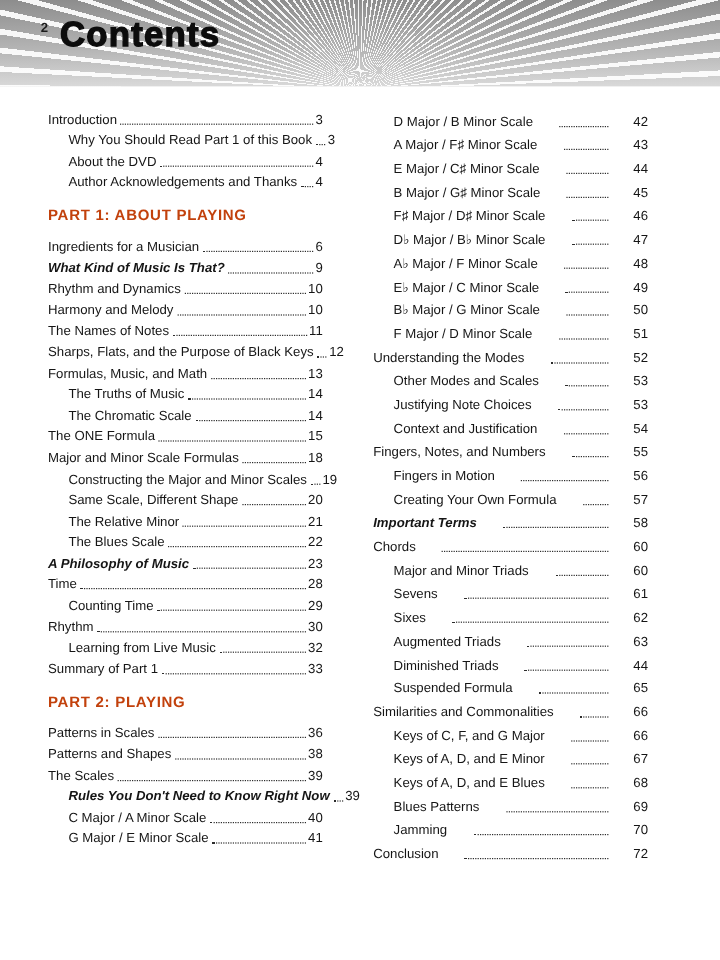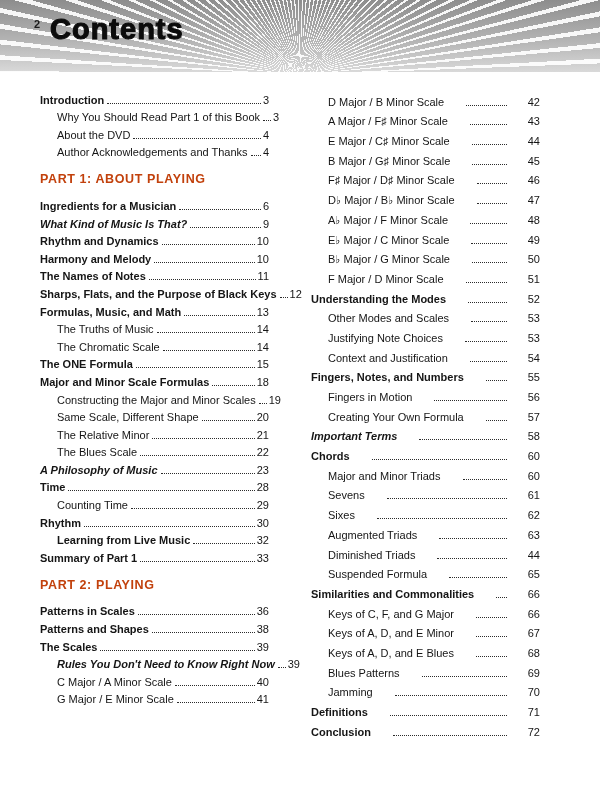--- a/index.html
+++ b/index.html
@@ -47,21 +47,21 @@
 
   .row{
     display:flex;align-items:flex-end;
     font-size:11px;color:#151515;line-height:12px;
     white-space:nowrap;
   }
   #col-left .row{height:17.6px;}
   #col-right .row{height:19.7px;gap:19px;}
   .row .label{flex:0 0 auto;}
   .row.lvl1 .label{padding-left:17px;}
-  .row.b .label{font-weight:bold;}
+  .row.b .label{font-weight:normal;}
   .row.bi .label{font-weight:bold;font-style:italic;}
   .leader{
     flex:1 1 auto;min-width:8px;
     border-bottom:1.5px dotted #2c2c2c;
     margin:0 2px 2px 3px;
   }
   .num{flex:0 0 auto;}
 </style>
 </head>
 <body>
@@ -381,24 +381,19 @@
           <span class="label">Blues Patterns</span>
           <span class="leader"></span>
           <span class="num">69</span>
         </div>
         <div class="row lvl1">
           <span class="label">Jamming</span>
           <span class="leader"></span>
           <span class="num">70</span>
         </div>
         <div class="row b">
-          <span class="label">Definitions</span>
-          <span class="leader"></span>
-          <span class="num">71</span>
-        </div>
-        <div class="row b">
           <span class="label">Conclusion</span>
           <span class="leader"></span>
           <span class="num">72</span>
         </div>
       </section>
   </main>
 </div>
 
 </body></html>

